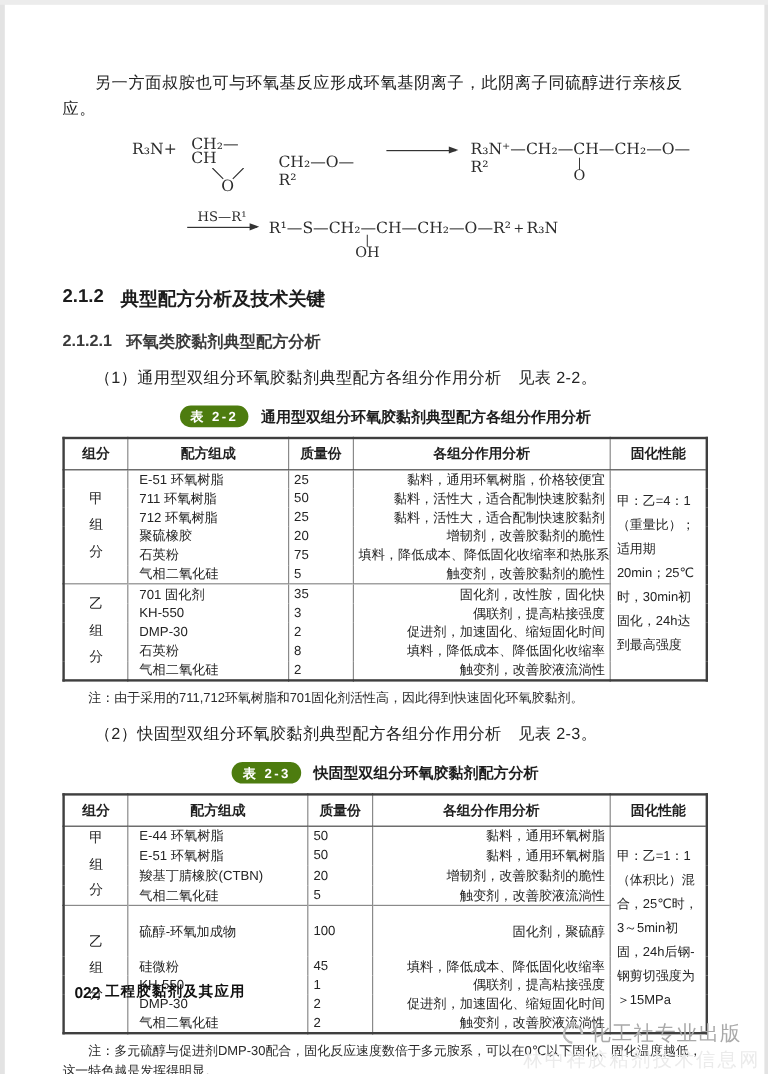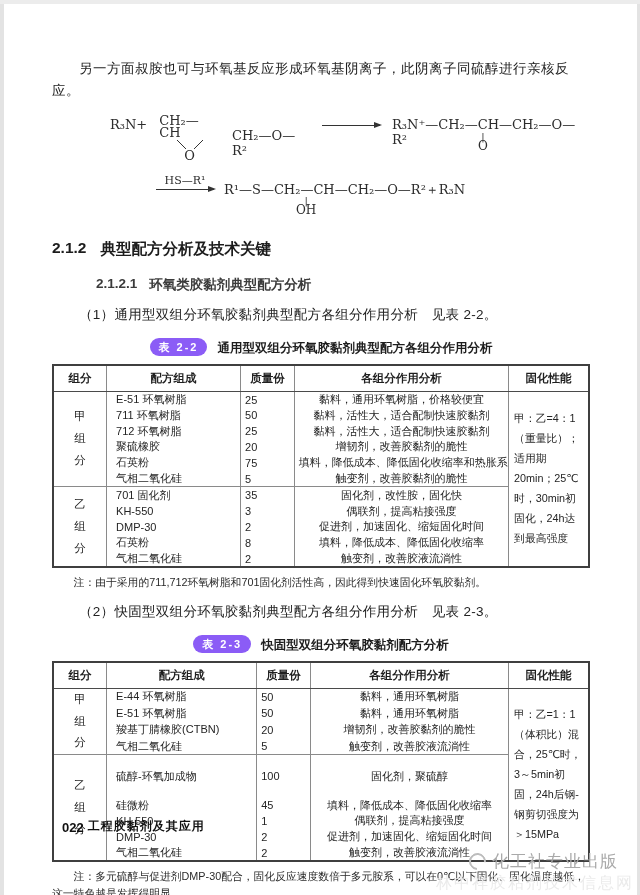--- a/index.html
+++ b/index.html
@@ -25,39 +25,39 @@
   .arrow-line{width:58px;height:0;border-top:1.2px solid #333;position:relative;margin-top:8px;}
   .arrow-wrap .arrow-line{margin-top:0;}
   .arrow-line::after{content:"";position:absolute;right:-2px;top:-4px;
       border-left:8px solid #333;border-top:3.5px solid transparent;border-bottom:3.5px solid transparent;}
   .prod{position:relative;display:inline-block;}
   .below{position:absolute;display:flex;flex-direction:column;align-items:center;line-height:11px;font-size:12px;}
   .bond{font-size:10px;line-height:9px;}
 
   
   .h1{margin-top:8px;font-size:15.5px;font-weight:bold;color:#1c1c1c;display:flex;gap:14px;}
-  .h2{margin-top:16px;font-size:13.5px;font-weight:600;color:#3b3b3b;display:flex;gap:12px;margin-left:44px;}
+  .h2{margin-top:16px;font-size:13.5px;font-weight:600;color:#3b3b3b;display:flex;gap:12px;}
   .lead{margin-top:12px;font-size:13.5px;text-indent:2em;letter-spacing:.3px;}
 
   
   .cap{margin-top:14px;text-align:center;font-size:12.5px;font-weight:bold;color:#1e1e1e;}
-  .badge{display:inline-block;background:#8b5cf6;color:#fff;font-weight:bold;font-size:11px;
+  .badge{display:inline-block;background:#4d7c0f;color:#fff;font-weight:bold;font-size:11px;
          border-radius:9px;padding:1.5px 9px;margin-right:10px;vertical-align:1px;letter-spacing:2px;}
 
   
   table.tbl{border-collapse:collapse;width:100%;margin-top:7px;border:2px solid #3f3f3f;table-layout:fixed;}
   .tbl th{border-left:1px solid #8a8a8a;border-right:1px solid #8a8a8a;border-bottom:1.3px solid #4a4a4a;
           font-size:11.5px;font-weight:bold;height:25px;padding:0 2px;color:#1f1f1f;}
   .tbl td{border-left:1px solid #8a8a8a;border-right:1px solid #8a8a8a;font-size:11px;height:15.8px;
           padding:0 4px;color:#242424;overflow:hidden;white-space:nowrap;}
   .tbl tr.gsep td{border-top:1px solid #8a8a8a;}
   td.c-group{text-align:center;white-space:pre-line;line-height:1.9;font-size:11.5px;}
   td.c-comp{text-align:left;padding-left:9px;}
   td.c-parts{text-align:left;}
-  td.c-role{text-align:center;padding-left:4px;}
+  td.c-role{text-align:right;padding-left:4px;}
   td.c-cure{vertical-align:middle;text-align:left;font-size:10.8px;line-height:1.85;
             white-space:normal;padding:16px 5px;}
   .note{margin-top:6px;font-size:10.8px;line-height:1.55;text-indent:2em;color:#2a2a2a;}
 
   
   .footer{position:absolute;left:62px;top:818px;display:flex;gap:4px;align-items:flex-end;}
   .pageno{font-size:13px;font-weight:bold;color:#111;}
   .booktitle{font-size:12px;font-weight:bold;color:#111;letter-spacing:1px;}
   .wm{position:absolute;right:22px;top:850px;display:flex;align-items:center;gap:6px;}
   .wm-logo{width:13px;height:13px;border:2px solid #bdbdbd;border-radius:50%;border-bottom-color:transparent;

